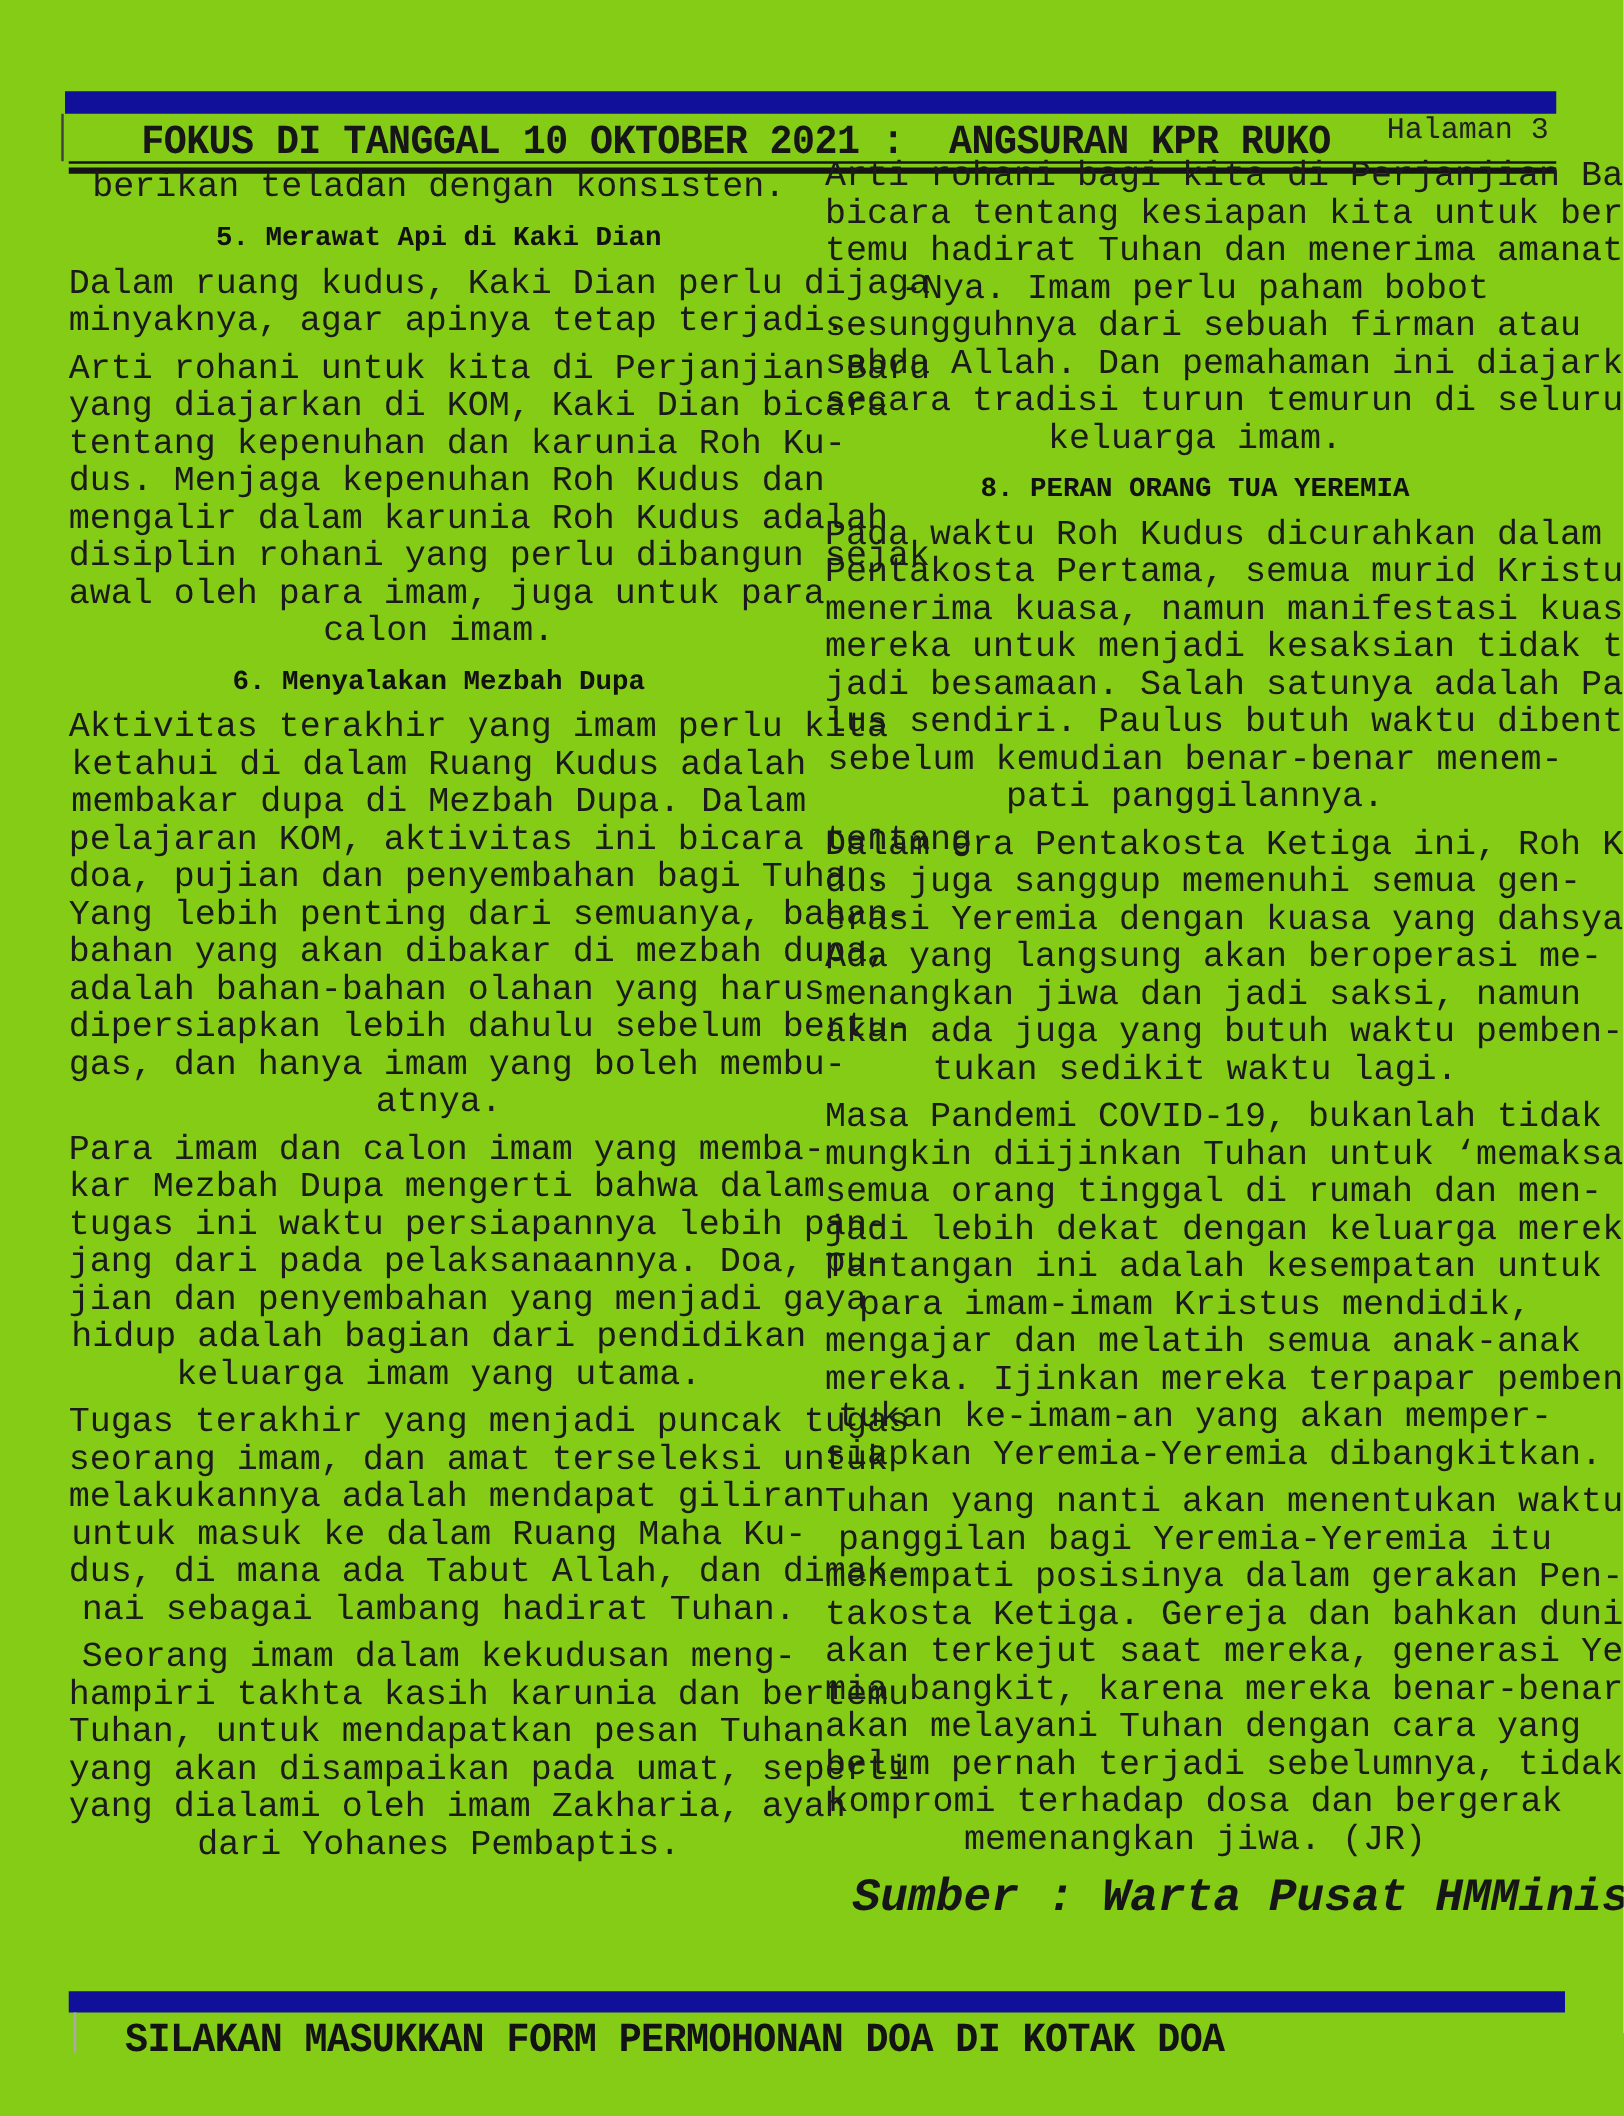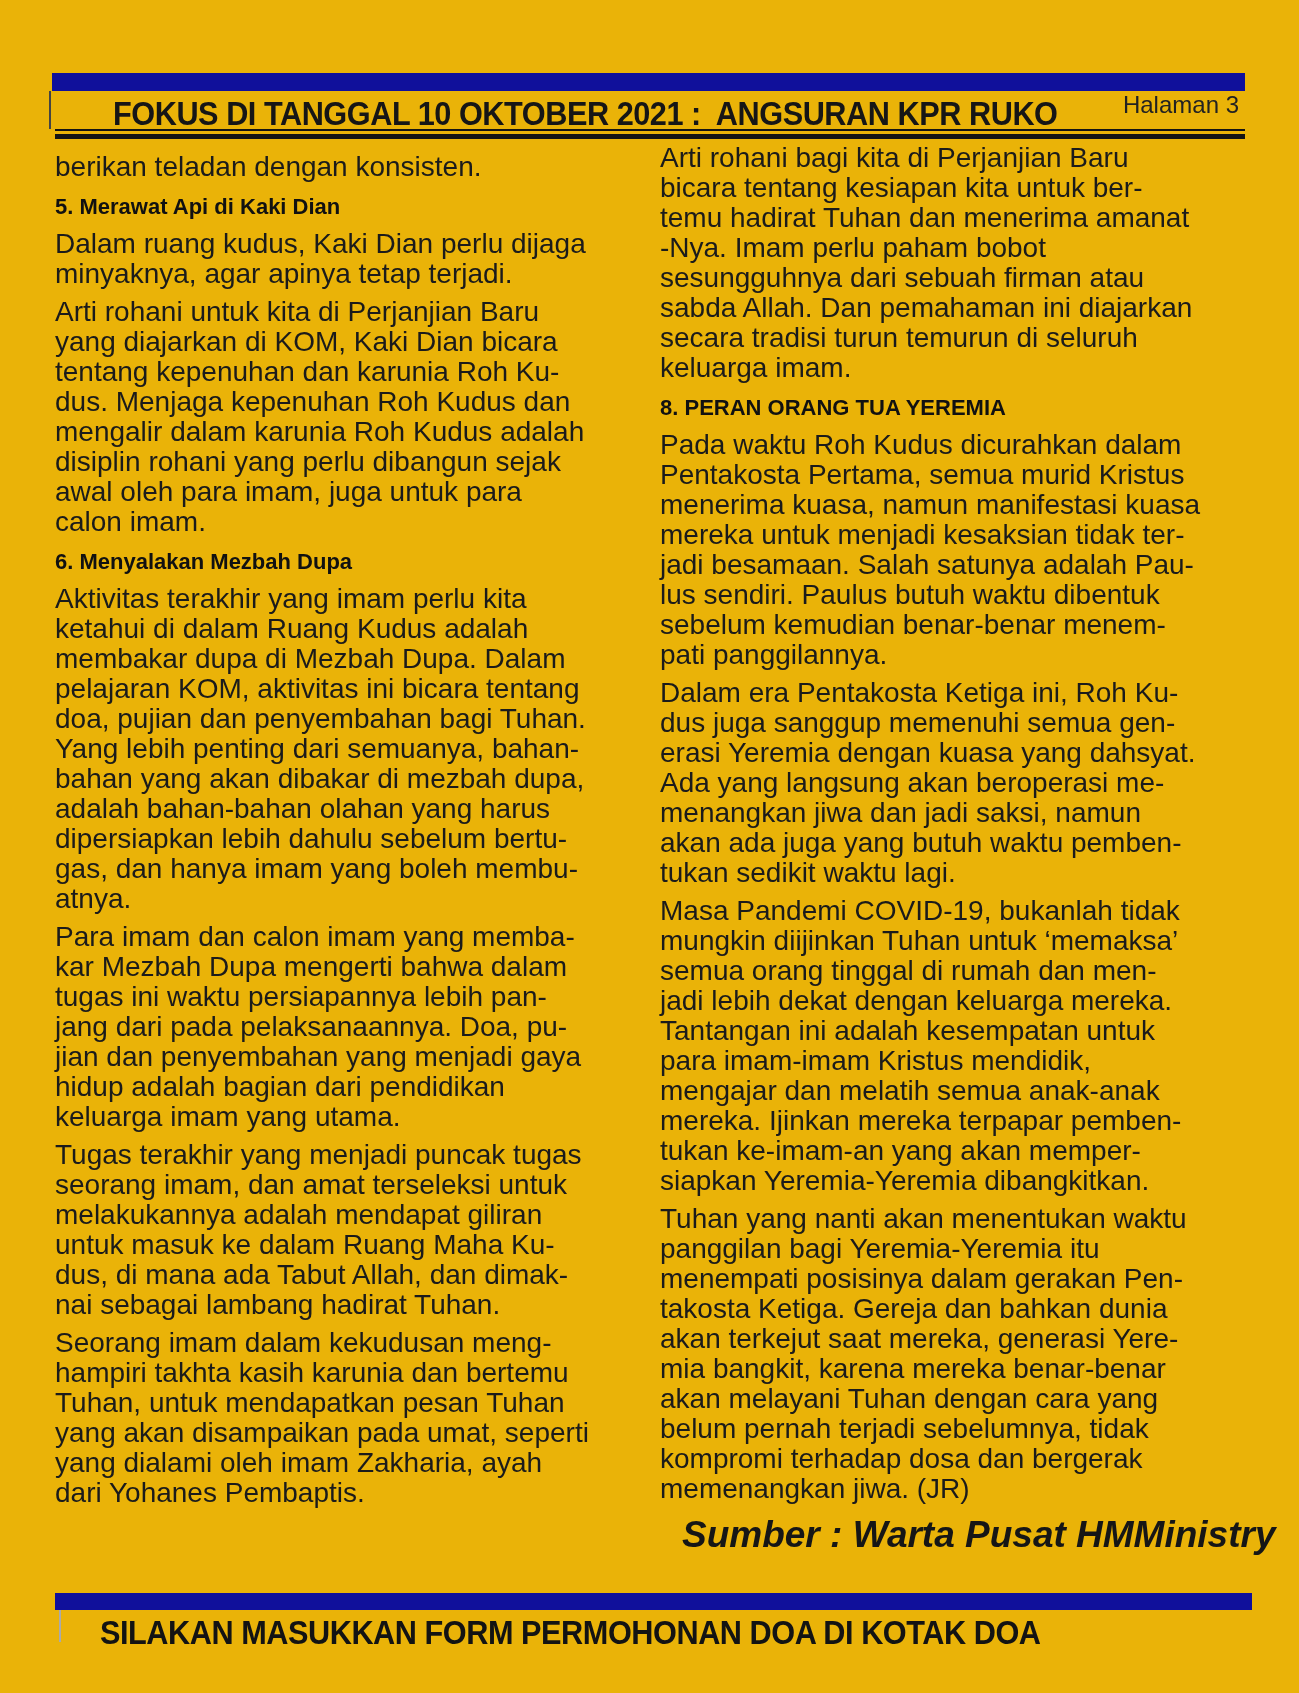--- a/index.html
+++ b/index.html
@@ -1,23 +1,24 @@
 <!DOCTYPE html>
 <html><head>
 <meta charset="utf-8">
 <style>
   html,body{margin:0;padding:0;background:#ffffff;}
   .page{
     position:relative;
     width:1299px;
     height:1693px;
-    background:#eab308;
-    font-family:Liberation Sans, sans-serif;
+    background:#84cc16;
+    font-family:Liberation Mono, monospace;
     color:#1a1a1a;
     overflow:hidden;
+    text-align:center;
   }
   .accent-bar{position:absolute;background:#10109b;}
   .bar-top{left:52px;top:73px;width:1193px;height:18px;}
   .bar-bottom{left:55px;top:1593px;width:1197px;height:17px;}
   .tick{position:absolute;width:2px;}
   .tick-top{left:49px;top:91px;height:38px;background:#444;}
   .tick-bottom{left:59px;top:1610px;height:32px;background:#aaa;}
   .page-title{
     position:absolute;left:113px;top:95px;
     font-size:33px;font-weight:700;letter-spacing:-0.5px;
@@ -25,21 +26,21 @@
     white-space:pre;color:#161616;
   }
   .page-num{
     position:absolute;right:60px;top:91px;
     font-size:24px;color:#222;white-space:pre;
   }
   .rule{position:absolute;background:#141414;}
   .rule-thin{left:55px;top:129px;width:1190px;height:2px;}
   .rule-thick{left:55px;top:134px;width:1190px;height:5px;}
   .columns{
-    position:absolute;left:55px;top:152px;width:1200px;
+    position:absolute;left:55px;top:136px;width:1200px;
     display:flex;gap:13px;align-items:flex-start;
   }
   .col{width:592px;flex:0 0 592px;}
   .col-right{margin-top:-9px;}
   .p{
     white-space:pre;
     font-size:28px;line-height:30px;
     margin:0 0 8px 0;color:#1b1b1b;
   }
   .h{

